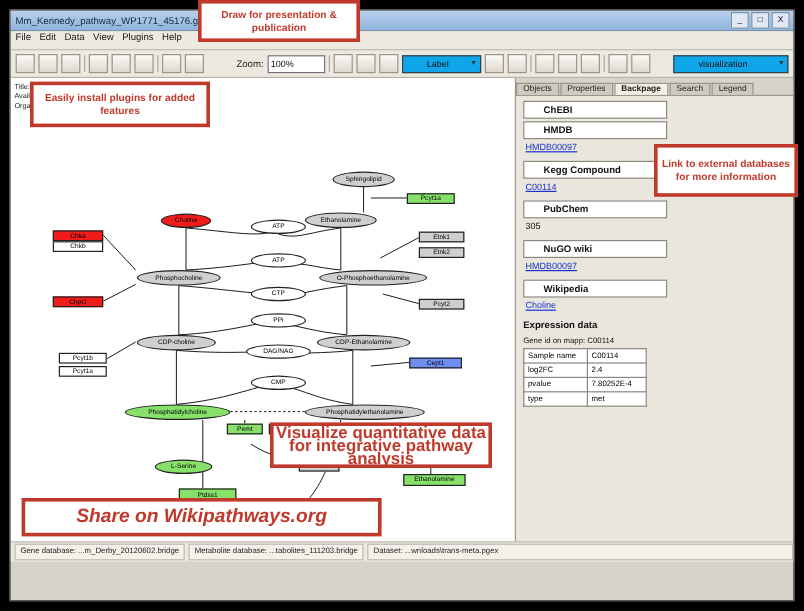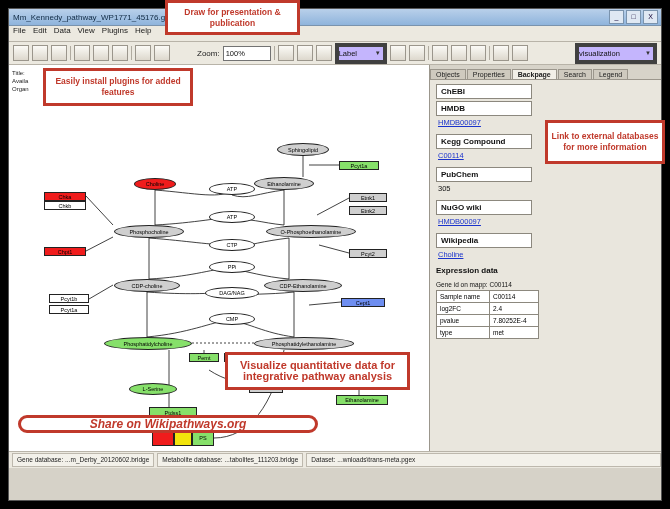--- a/index.html
+++ b/index.html
@@ -15,39 +15,39 @@
   
   .menubar{height:15px;background:#ece9e0;border-bottom:1px solid #b8b3a8;display:flex;align-items:flex-start;padding-left:4px;gap:7px;}
   .menubar span{font-size:8px;color:#1a1a1a;}
 
   
   .toolbar{height:22px;background:#ece9e0;border-bottom:1px solid #b8b3a8;display:flex;align-items:center;padding:0 4px;gap:3px;}
   .tool{width:14px;height:14px;border:1px solid #9b968c;background:linear-gradient(#fbfaf6,#ddd8cd);display:inline-block;}
   .tool.sep{width:1px;height:14px;background:#b0aba0;border:0;}
   .zoomlbl{font-size:8px;margin-left:24px;color:#222;}
   .zoombox{width:44px;height:13px;background:#fff;border:1px solid #737373;font-size:7.5px;padding-left:2px;line-height:13px;color:#111;}
-  .combo{height:13px;background:#c4b5fd;border:4px solid #404040;font-size:7.5px;line-height:13px;padding-left:0;color:#111;display:flex;align-items:center;justify-content:space-between;}
+  .combo{height:13px;background:#0ea5e9;border:1px solid #404040;font-size:7.5px;line-height:13px;padding-left:20px;color:#111;display:flex;align-items:center;justify-content:space-between;}
   .combo .car{font-size:6px;padding-right:2px;color:#333;}
   .vis-combo{width:74px;margin-left:auto;}
 
   
   .content{display:flex;height:386px;}
   .canvaswrap{position:relative;width:420px;background:#fff;border-right:1px solid #9b968c;overflow:hidden;}
   .sidepanel{flex:1;background:#e9e6dd;display:flex;flex-direction:column;}
 
   
   .infocol{position:absolute;left:3px;top:4px;font-size:6px;color:#222;line-height:8px;}
 
   
   .tabs{display:flex;height:14px;background:#d7d3c9;border-bottom:1px solid #9b968c;align-items:flex-end;}
   .tab{font-size:7px;padding:1px 5px;border:1px solid #9b968c;border-bottom:0;background:#cfcabf;margin-right:1px;color:#222;}
   .tab.active{background:#f2efe7;font-weight:bold;}
 
   .sideinner{flex:1;overflow:hidden;padding:4px 6px;}
-  .dbbox{background:#fff;border:1px solid #8c887e;font-size:8px;font-weight:bold;padding:2px 4px;margin-bottom:2px;color:#111;width:86px;}
+  .dbbox{background:#fff;border:1px solid #8c887e;font-size:8px;font-weight:bold;padding:2px 16px;margin-bottom:2px;color:#111;width:86px;}
   .dblink{font-size:7.5px;color:#1a33cc;text-decoration:underline;margin:0 0 7px 2px;}
   .dbplain{font-size:7.5px;color:#111;margin:0 0 7px 2px;}
   .exprtitle{font-size:8px;font-weight:bold;color:#111;margin:4px 0 6px 0;}
   .geneid{font-size:6.5px;color:#111;margin-bottom:2px;}
   table.expr{border-collapse:collapse;font-size:6.5px;}
   table.expr td{border:1px solid #8c887e;background:#fff;padding:1px 3px;height:9px;}
   table.expr td.k{width:46px;}
   table.expr td.v{width:42px;}
 
   
@@ -63,24 +63,24 @@
   .green{background:#86e06a;}
   .white{background:#fff;}
   .red{background:#f01c1c;}
   .blue{background:#6e8ef0;}
   .yellow{background:#f2e40c;}
   svg.edges{position:absolute;left:0;top:0;}
 
   
   .callout{position:absolute;background:#fff;border:3px solid #c0392b;color:#c0392b;font-weight:bold;text-align:center;display:flex;align-items:center;justify-content:center;box-sizing:border-box;}
   .co-top{left:165px;top:0px;width:135px;height:35px;font-size:8.5px;line-height:11px;padding:2px;}
-  .co-plug{left:25px;top:68px;width:150px;height:38px;font-size:8.5px;line-height:11px;padding:2px;margin-left:18px;}
+  .co-plug{left:25px;top:68px;width:150px;height:38px;font-size:8.5px;line-height:11px;padding:2px;}
   .co-link{left:545px;top:120px;width:120px;height:44px;font-size:8.5px;line-height:11px;padding:2px;}
-  .co-vis{left:225px;top:352px;width:185px;height:38px;font-size:11px;line-height:11px;padding:2px;}
-  .co-share{left:18px;top:415px;width:300px;height:18px;font-size:12px;font-style:italic;border-radius:13px;}
+  .co-vis{left:225px;top:352px;width:185px;height:38px;font-size:14px;line-height:11px;padding:2px;}
+  .co-share{left:18px;top:415px;width:300px;height:32px;font-size:16px;font-style:italic;}
 </style>
 </head>
 <body>
 
 <div id="app">
 
   <div class="titlebar">
     <span class="tlabel">Mm_Kennedy_pathway_WP1771_45176.gpml</span>
     <span class="tbtns">
       <span class="tbtn">_</span>

